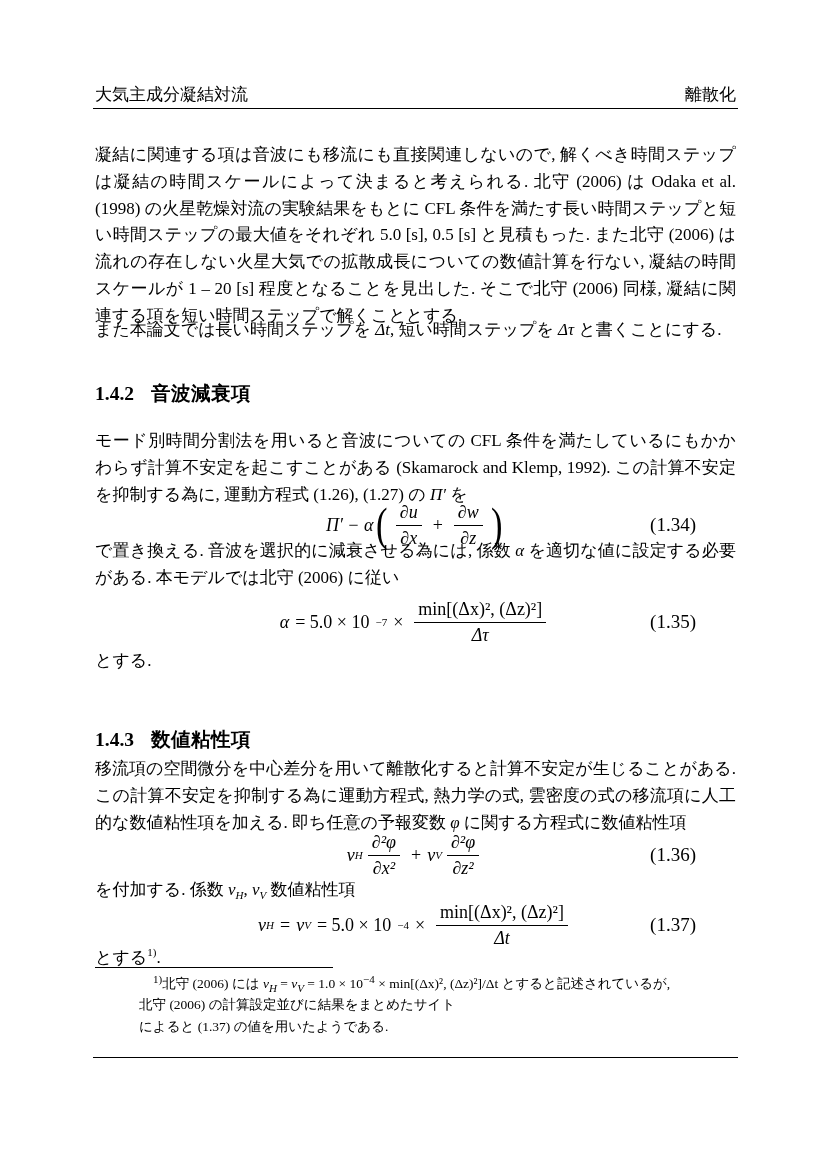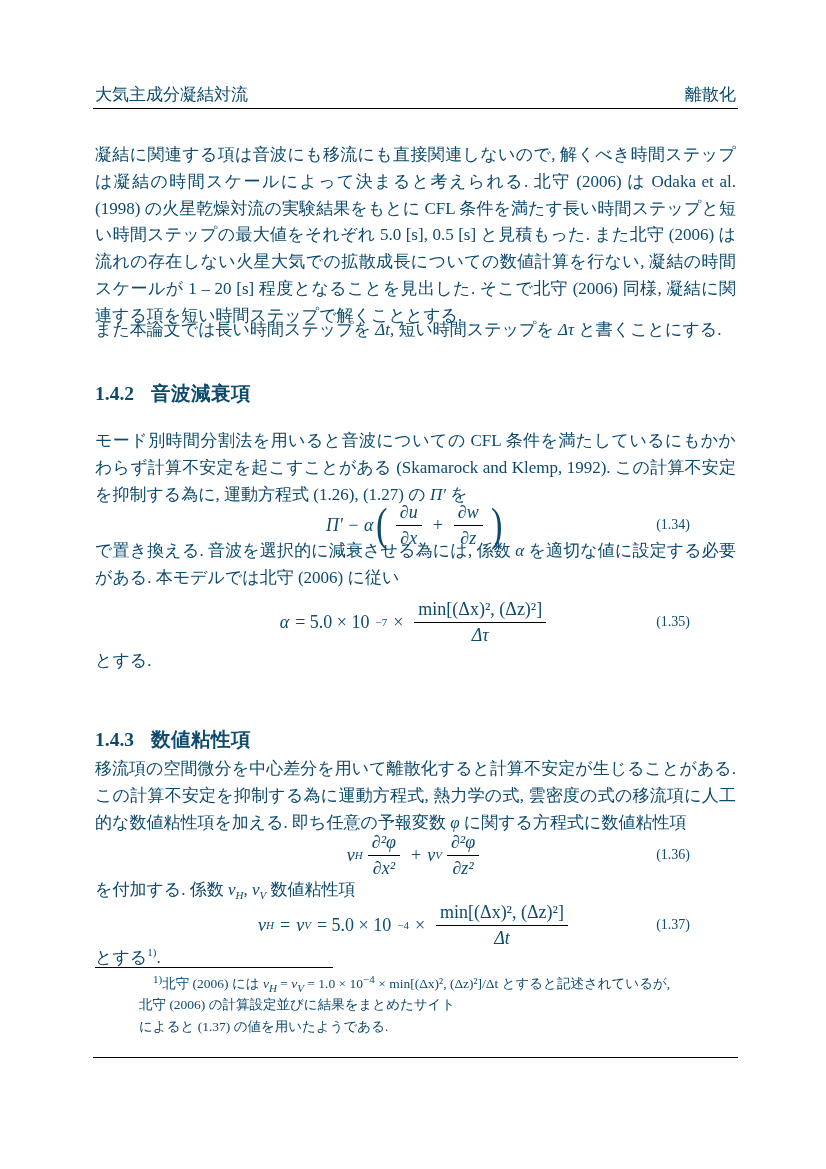--- a/index.html
+++ b/index.html
@@ -1,18 +1,18 @@
 <!DOCTYPE html>
 <html><head>
 <meta charset="utf-8">
 <style>
   html,body{margin:0;padding:0;background:#ffffff;}
   .page{
     position:relative;width:826px;height:1169px;background:#ffffff;
-    color:#0c4a6e;font-family:"Liberation Serif","DejaVu Serif",serif;
+    color:#000000;font-family:"Liberation Serif","DejaVu Serif",serif;
     overflow:hidden;
     text-decoration:underline;
   }
   .hdr{
     position:absolute;left:95px;top:83px;width:641px;
     display:flex;justify-content:space-between;font-size:17px;
   }
   .rule{position:absolute;left:93px;width:645px;border-top:1.6px solid #000;}
   .hdr-rule{top:108px;}
   .ftr-rule{top:1057px;}
@@ -20,21 +20,21 @@
     position:absolute;left:95px;width:641px;font-size:17px;line-height:26.8px;
     text-align:justify;
   }
   .heading{position:absolute;left:95px;font-size:19.5px;font-weight:bold;}
   .heading .num{font-family:"Liberation Serif",serif;margin-right:17px;}
   .heading .ttl{font-family:"Liberation Sans","DejaVu Sans",sans-serif;letter-spacing:0.5px;}
   .eq{
     position:absolute;left:95px;width:641px;font-size:18px;
     display:flex;align-items:center;justify-content:center;
   }
-  .eq .eqnum{position:absolute;right:46px;top:50%;transform:translateY(-50%);font-size:14px;text-align:right;}
+  .eq .eqnum{position:absolute;right:40px;top:50%;transform:translateY(-50%);font-size:19px;text-align:right;}
   .frac{display:inline-flex;flex-direction:column;align-items:center;vertical-align:middle;margin:0 5px;}
   .frac .fnum{padding:0 4px 2px;border-bottom:1.2px solid #000;line-height:1.15;}
   .frac .fden{padding:2px 4px 0;line-height:1.15;}
   .mi{font-style:italic;}
   .op{margin:0 6px;}
   .bigp{font-size:46px;font-weight:200;line-height:0;display:inline-block;transform:scaleX(0.75);margin:0 1px;}
   sub{font-size:11px;line-height:0;}
   sup{font-size:11px;line-height:0;}
   .fn-rule{position:absolute;left:95px;top:967px;width:238px;border-top:1.2px solid #000;}
   .footnote{

